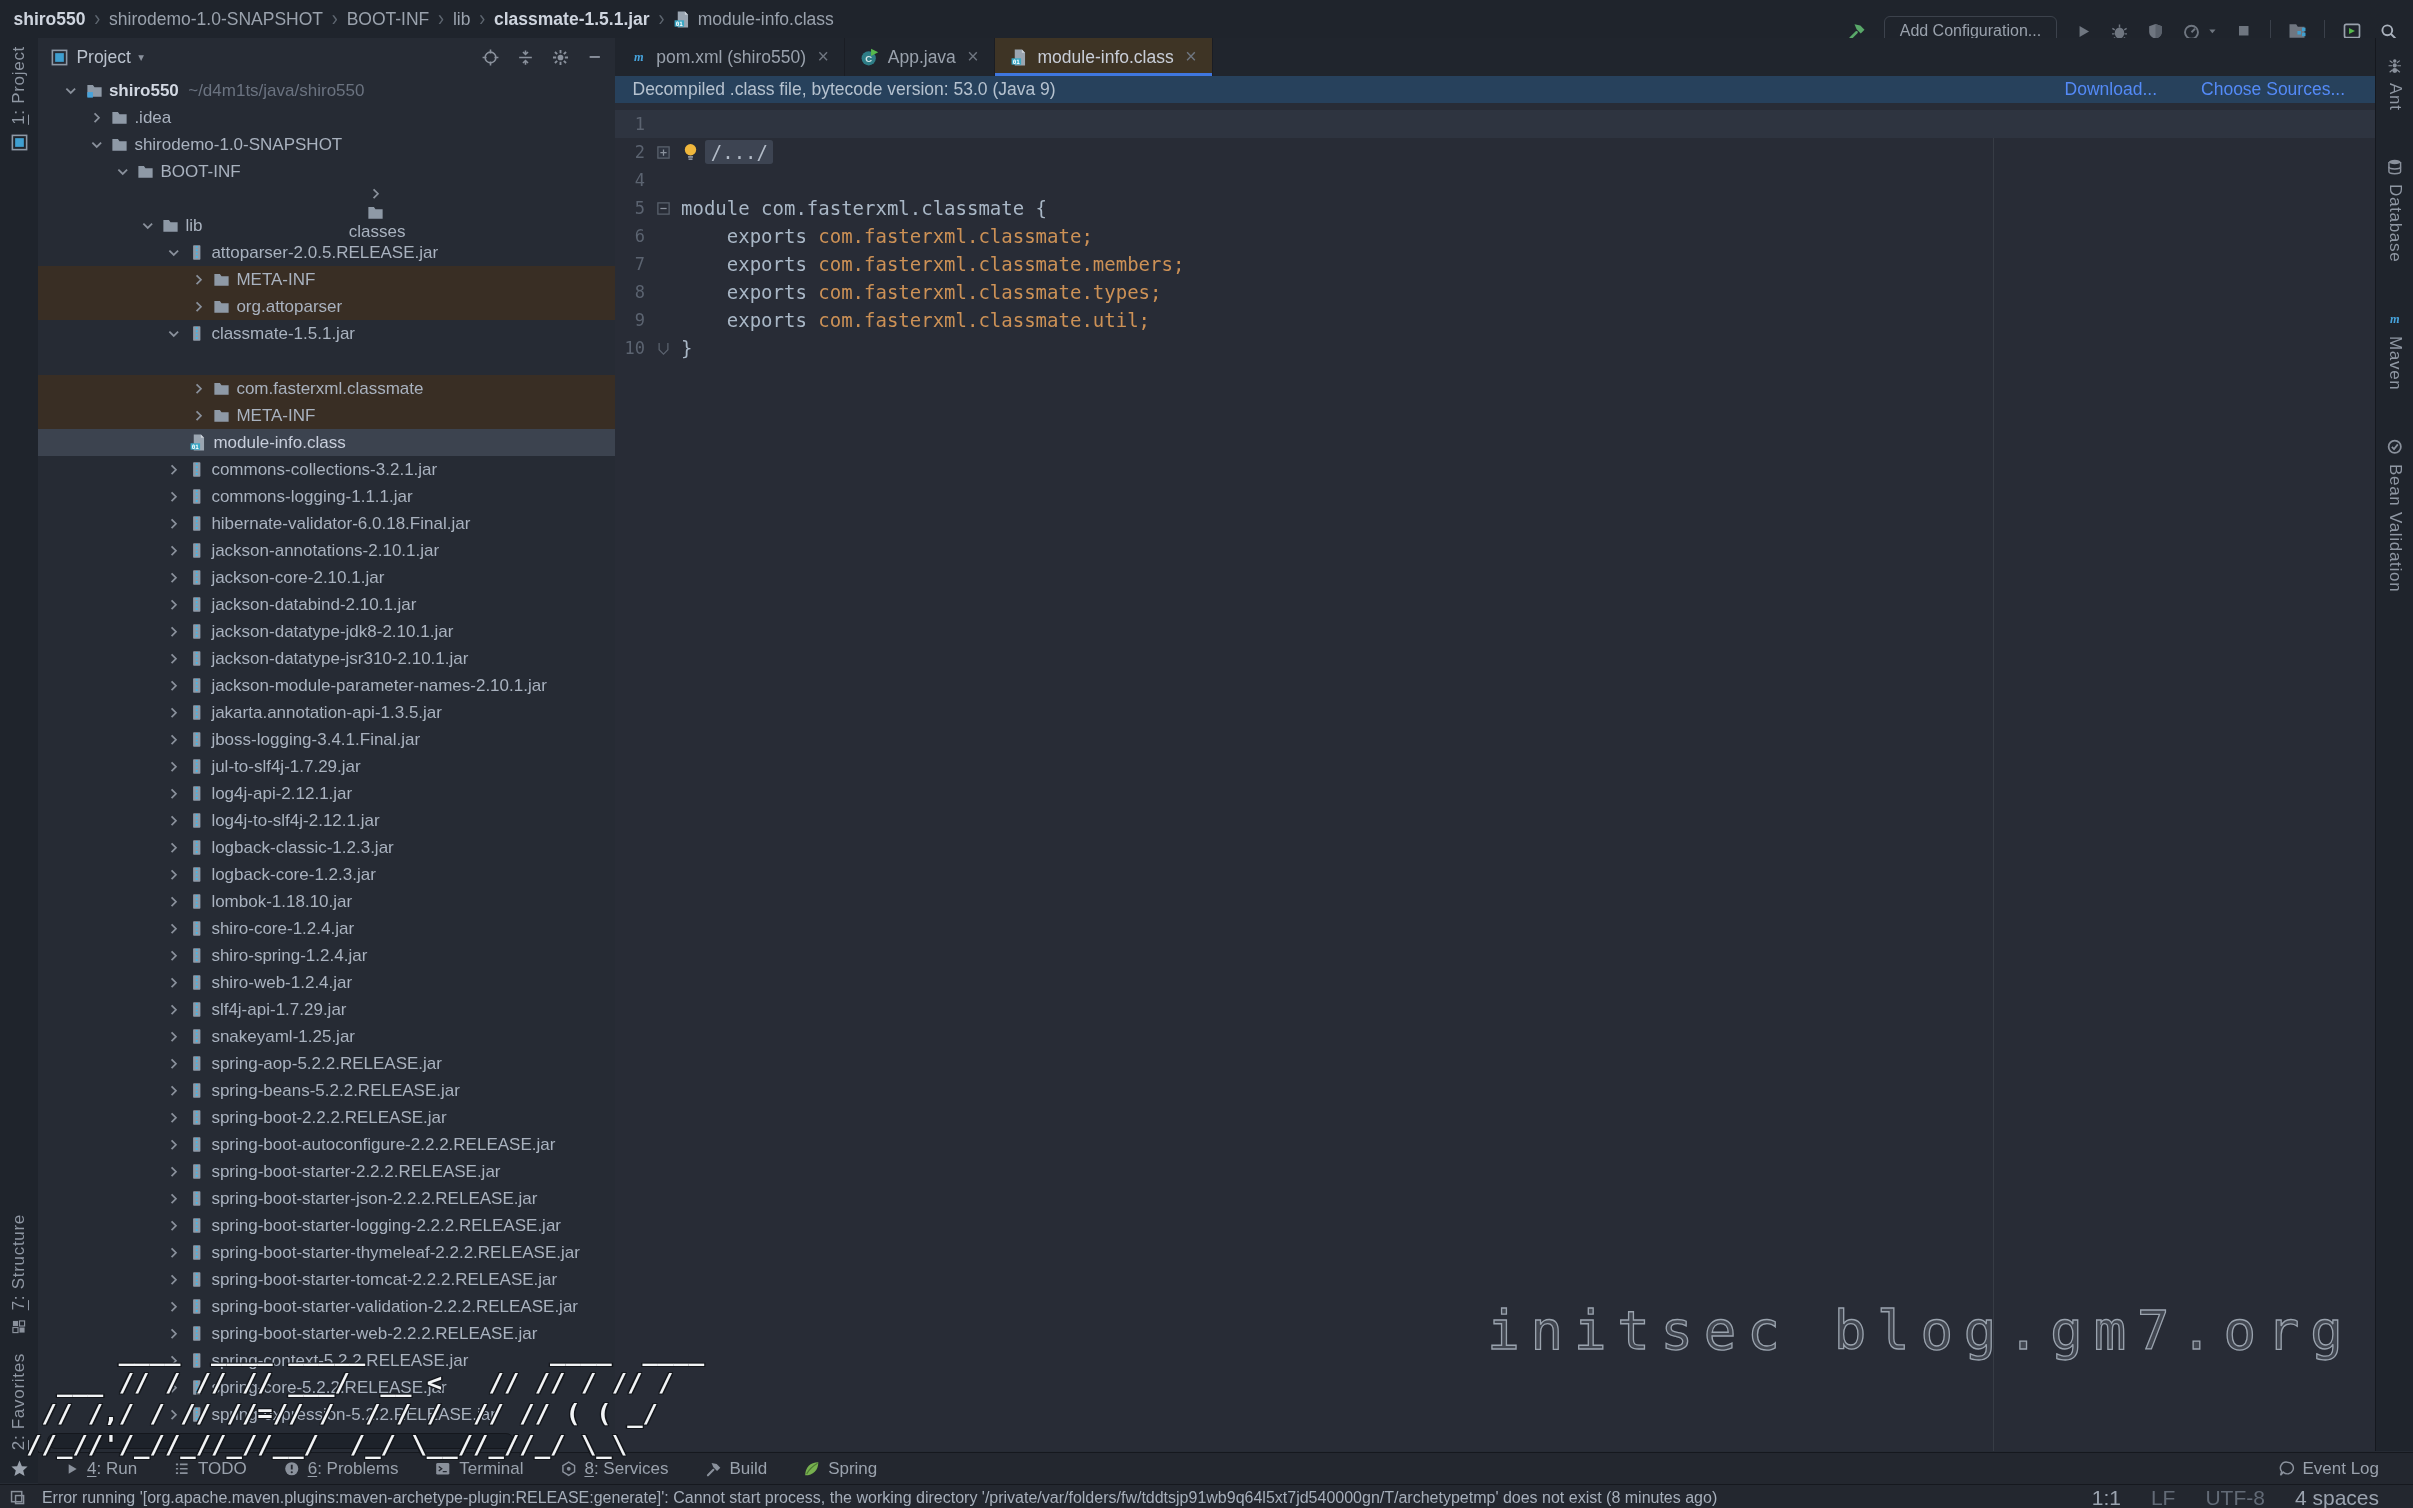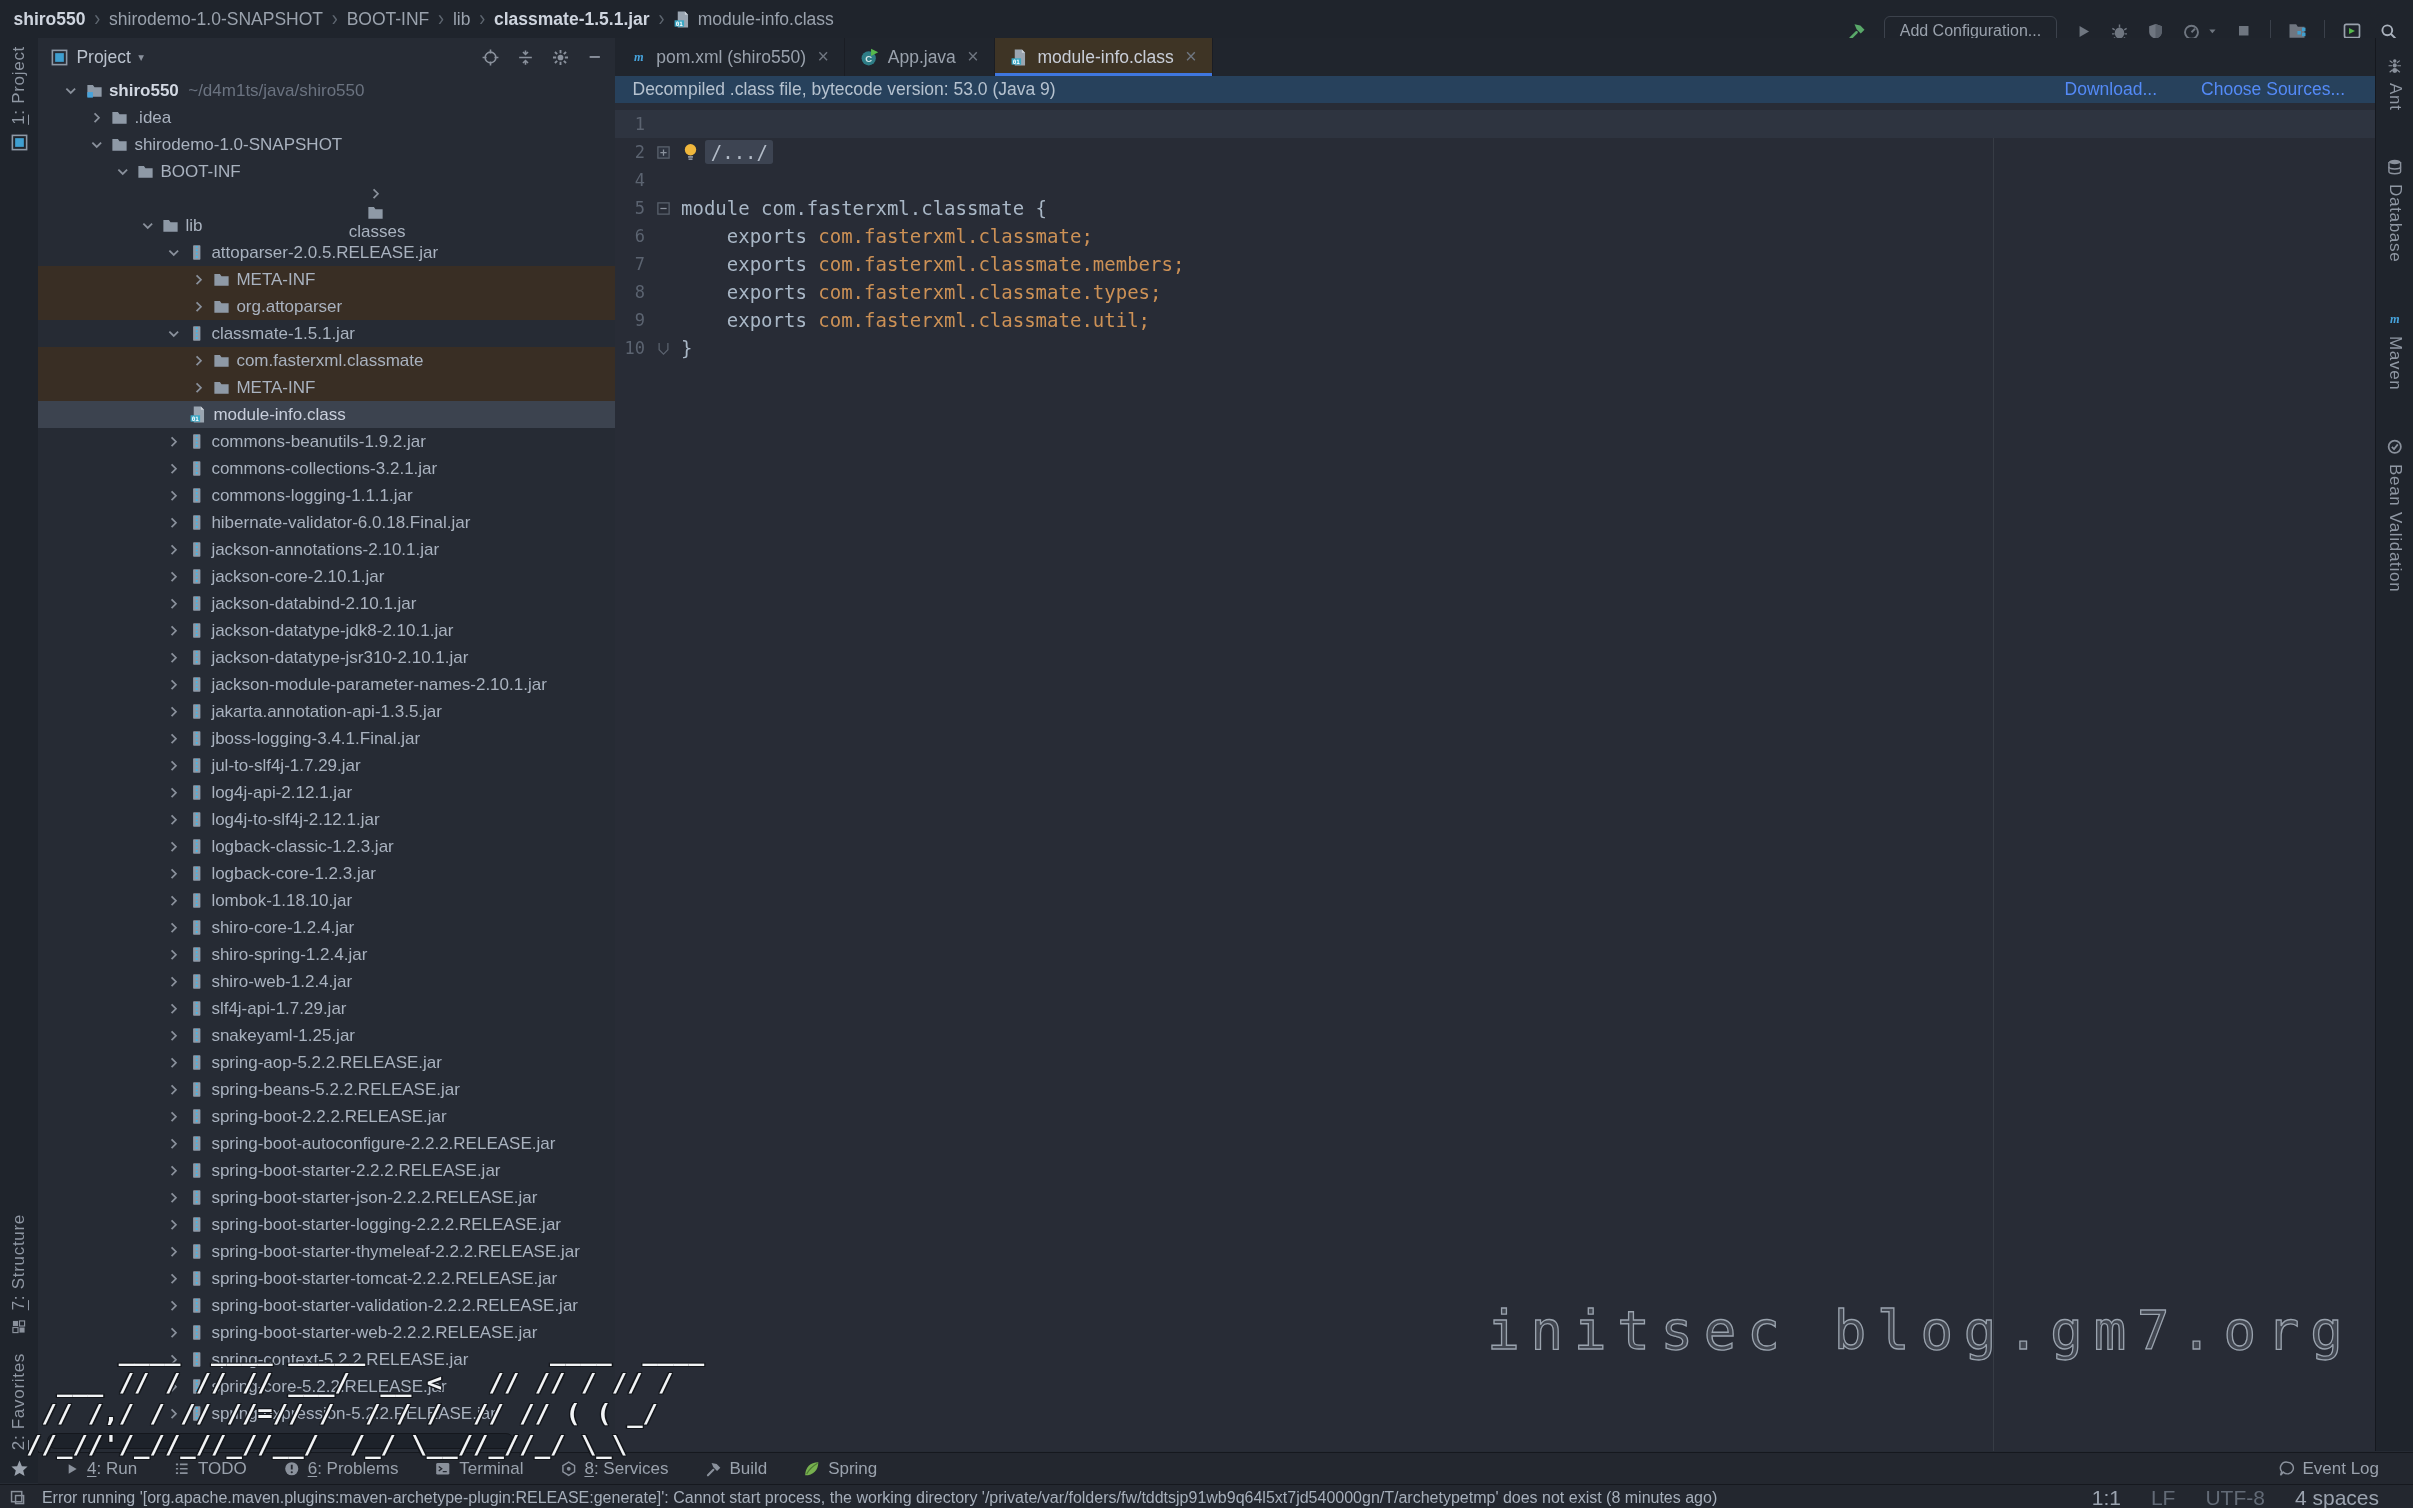--- a/index.html
+++ b/index.html
@@ -389,21 +389,21 @@
             </svg>
           </span>
           <span class="ticon">
             <svg width="17.5" height="19" viewBox="0 0 24 24">
               <rect x="7" y="2" width="10" height="20" rx="1" fill="#8e99a6"></rect>
               <path d="M12 3v18" stroke="#45b6e6" stroke-width="2.6" stroke-dasharray="2.6 2"></path>
             </svg>
           </span>
           <span class="tlabel">classmate-1.5.1.jar</span>
         </div>
-        <div class="trow hl-brown" style="padding-left: 149px;">
+        <div class="trow hl-brown" style="padding-left: 149px; margin-top: 28px;">
           <span class="chev">
             <svg width="17.5" height="17.5" viewBox="0 0 24 24">
               <path d="M9 6l6 6-6 6" fill="none" stroke="#8a919c" stroke-width="2.4"></path>
             </svg>
           </span>
           <span class="ticon">
             <svg width="19" height="19" viewBox="0 0 24 24">
               <path d="M3 5h7l2 3h9v12H3z" fill="#8e99a6"></path>
             </svg>
           </span>
@@ -425,34 +425,20 @@
         <div class="trow hl-sel" style="padding-left: 149px;">
           <span class="ticon">
             <svg width="19" height="19" viewBox="0 0 24 24" style="font-size:25px">
               <path d="M6 2h9l4 4v16H6z" fill="#9aa5b1"></path>
               <path d="M15 2v4h4z" fill="#cdd3da"></path>
               <rect x="2" y="13" width="12" height="8" fill="#3aa7c4"></rect>
               <text x="8" y="19.8" font-size="7.5" fill="#fff" text-anchor="middle" font-weight="bold" font-family="monospace">01</text>
             </svg>
           </span>
           <span class="tlabel">module-info.class</span>
-        </div>
-        <div class="trow" style="padding-left: 124px;">
-          <span class="chev">
-            <svg width="17.5" height="17.5" viewBox="0 0 24 24">
-              <path d="M9 6l6 6-6 6" fill="none" stroke="#8a919c" stroke-width="2.4"></path>
-            </svg>
-          </span>
-          <span class="ticon">
-            <svg width="17.5" height="19" viewBox="0 0 24 24">
-              <rect x="7" y="2" width="10" height="20" rx="1" fill="#8e99a6"></rect>
-              <path d="M12 3v18" stroke="#45b6e6" stroke-width="2.6" stroke-dasharray="2.6 2"></path>
-            </svg>
-          </span>
-          <span class="tlabel">commons-beanutils-1.9.2.jar</span>
         </div>
         <div class="trow" style="padding-left: 124px;">
           <span class="chev">
             <svg width="17.5" height="17.5" viewBox="0 0 24 24">
               <path d="M9 6l6 6-6 6" fill="none" stroke="#8a919c" stroke-width="2.4"></path>
             </svg>
           </span>
           <span class="ticon">
             <svg width="17.5" height="19" viewBox="0 0 24 24">
               <rect x="7" y="2" width="10" height="20" rx="1" fill="#8e99a6"></rect>

